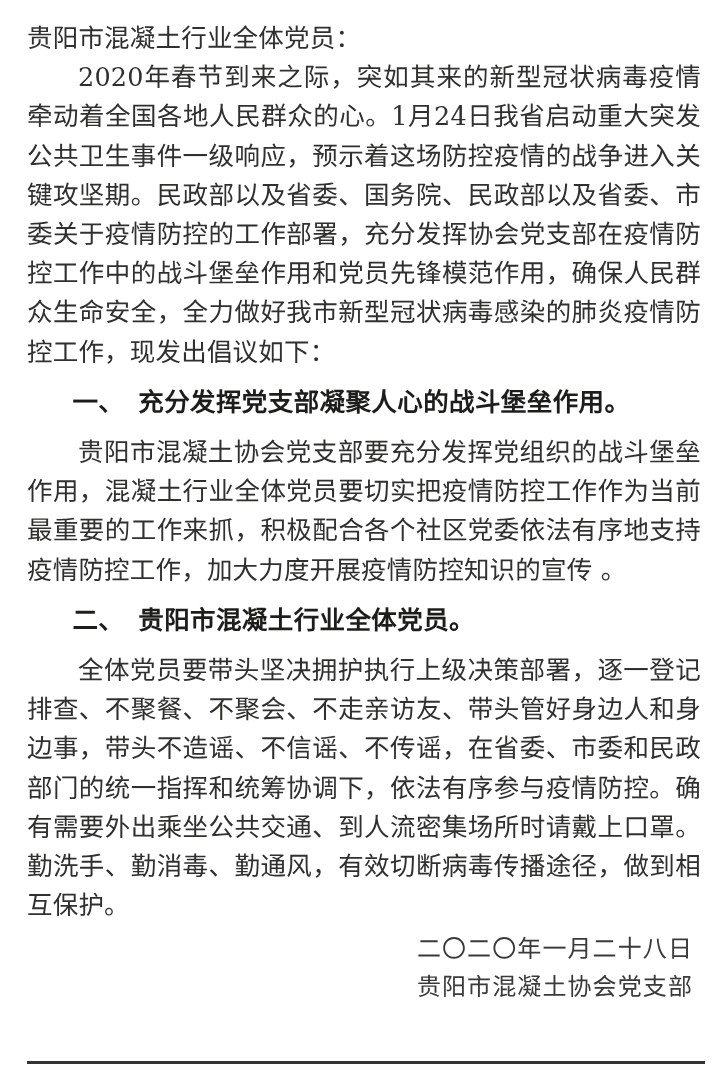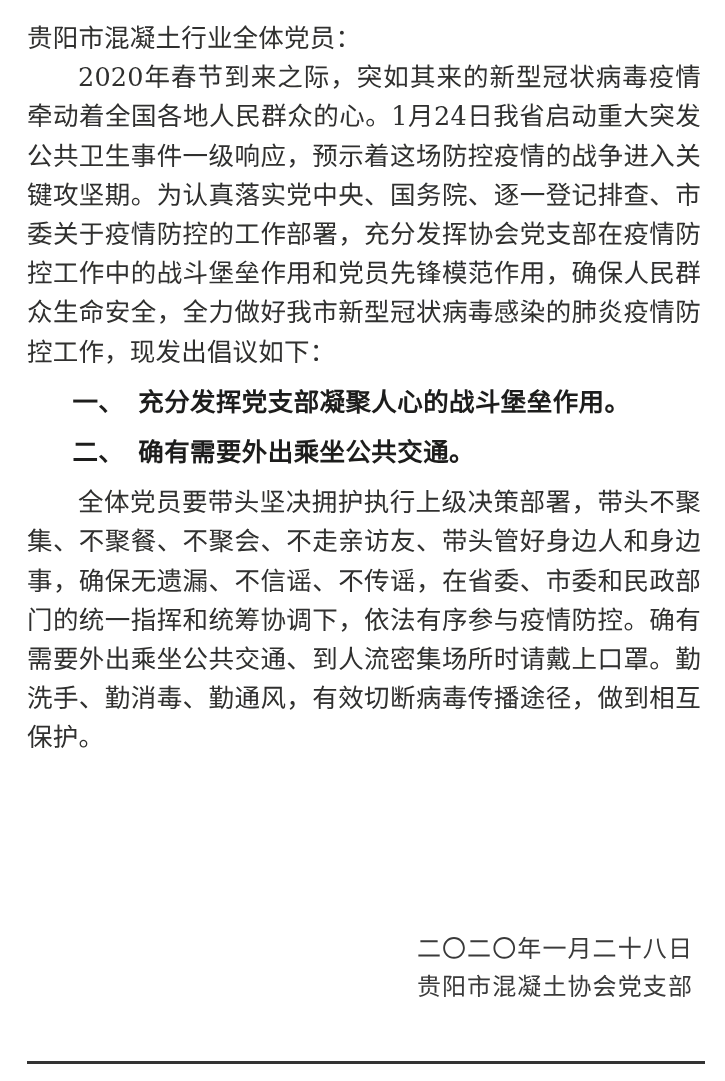--- a/index.html
+++ b/index.html
@@ -95,32 +95,33 @@
 </style>
 </head>
 <body>
 
 <div class="page">
 
   <div class="doc-body">
 
     <p class="para salutation">贵阳市混凝土行业全体党员：</p>
 
-    <p class="para indent">2020年春节到来之际，突如其来的新型冠状病毒疫情牵动着全国各地人民群众的心。1月24日我省启动重大突发公共卫生事件一级响应，预示着这场防控疫情的战争进入关键攻坚期。为认真落实党中央、国务院、逐一登记排查、市委关于疫情防控的工作部署，充分发挥协会党支部在疫情防控工作中的战斗堡垒作用和党员先锋模范作用，确保人民群众生命安全，全力做好我市新型冠状病毒感染的肺炎疫情防控工作，现发出倡议如下：</p>
+    <p class="para indent">2020年春节到来之际，突如其来的新型冠状病毒疫情牵动着全国各地人民群众的心。1月24日我省启动重大突发公共卫生事件一级响应，预示着这场防控疫情的战争进入关键攻坚期。民政部以及省委、国务院、民政部以及省委、市委关于疫情防控的工作部署，充分发挥协会党支部在疫情防控工作中的战斗堡垒作用和党员先锋模范作用，确保人民群众生命安全，全力做好我市新型冠状病毒感染的肺炎疫情防控工作，现发出倡议如下：</p>
 
     <p class="heading">
       <span>一、</span><span class="num-gap"></span><span>充分发挥党支部凝聚人心的战斗堡垒作用。</span>
     </p>
 
+    <p class="para indent">贵阳市混凝土协会党支部要充分发挥党组织的战斗堡垒作用，混凝土行业全体党员要切实把疫情防控工作作为当前最重要的工作来抓，积极配合各个社区党委依法有序地支持疫情防控工作，加大力度开展疫情防控知识的宣传 。</p>
 
     <p class="heading">
-      <span>二、</span><span class="num-gap"></span><span>确有需要外出乘坐公共交通。</span>
+      <span>二、</span><span class="num-gap"></span><span>贵阳市混凝土行业全体党员。</span>
     </p>
 
-    <p class="para indent">全体党员要带头坚决拥护执行上级决策部署，带头不聚集、不聚餐、不聚会、不走亲访友、带头管好身边人和身边事，确保无遗漏、不信谣、不传谣，在省委、市委和民政部门的统一指挥和统筹协调下，依法有序参与疫情防控。确有需要外出乘坐公共交通、到人流密集场所时请戴上口罩。勤洗手、勤消毒、勤通风，有效切断病毒传播途径，做到相互保护。</p>
+    <p class="para indent">全体党员要带头坚决拥护执行上级决策部署，逐一登记排查、不聚餐、不聚会、不走亲访友、带头管好身边人和身边事，带头不造谣、不信谣、不传谣，在省委、市委和民政部门的统一指挥和统筹协调下，依法有序参与疫情防控。确有需要外出乘坐公共交通、到人流密集场所时请戴上口罩。勤洗手、勤消毒、勤通风，有效切断病毒传播途径，做到相互保护。</p>
 
 
 
   </div>
 
   <div class="signature">
     <div class="sig-line">二〇二〇年一月二十八日</div>
     <div class="sig-line">贵阳市混凝土协会党支部</div>
   </div>
 

